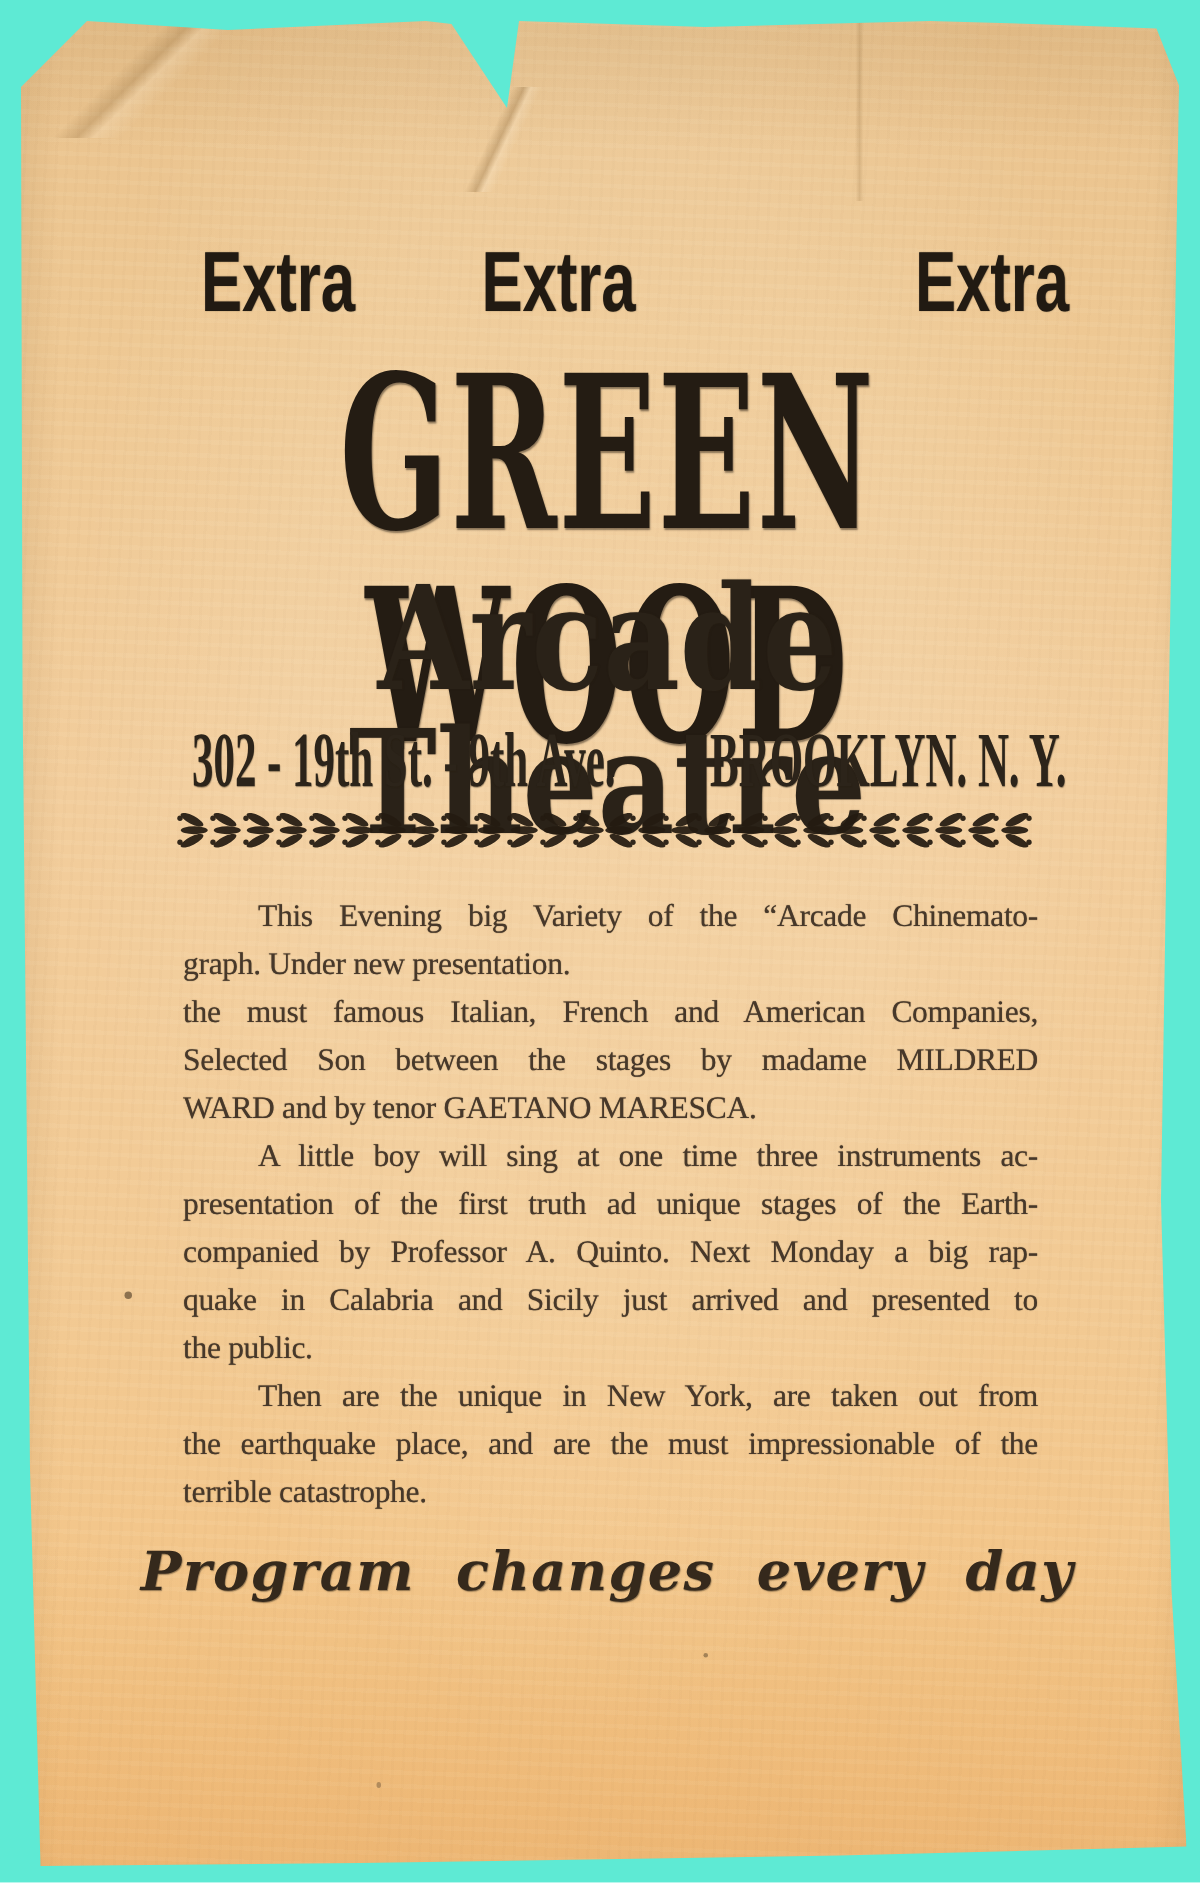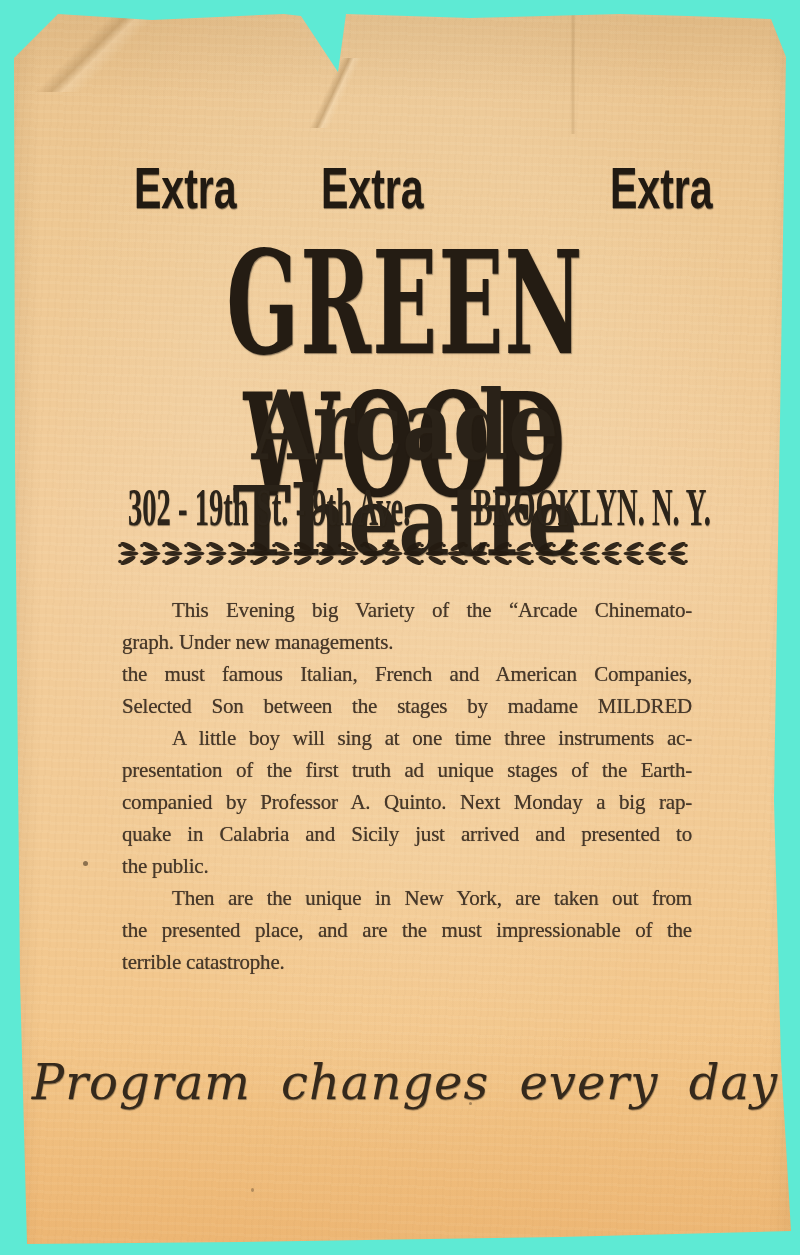--- a/index.html
+++ b/index.html
@@ -50,23 +50,23 @@
 
   .ornament{position:absolute;left:118px;top:540px;opacity:.93;}
 
   .bodytext{position:absolute;left:122px;top:594px;width:570px;
       font-size:21px;line-height:32px;color:#47382a;letter-spacing:-0.2px;
       text-shadow:0 0 0.7px rgba(70,55,35,0.8);}
   .line{text-align:justify;text-align-last:justify;white-space:normal;}
   .line.first{padding-left:50px;}
   .line.last{text-align-last:left;}
 
-  .tagline{position:absolute;left:22px;width:766px;top:1056px;text-align:center;
-      font-family:"DejaVu Serif",serif;font-style:italic;font-weight:400;
-      font-size:48px;line-height:1.1;color:#35291c;word-spacing:14px;letter-spacing:1px;
+  .tagline{position:absolute;left:22px;width:766px;top:1029px;text-align:center;
+      font-family:"DejaVu Serif",serif;font-style:italic;font-weight:700;
+      font-size:36px;line-height:1.1;color:#35291c;word-spacing:14px;letter-spacing:1px;
       text-shadow:0.5px 0.5px 0.8px rgba(50,38,22,0.5);}
 </style>
 </head>
 <body>
 
 <div class="stage">
   <div class="paper">
 
     <div class="tex tex1"></div>
     <div class="tex tex2"></div>
@@ -129,32 +129,33 @@
           <use href="#leafmotif" x="176"></use>
         <use href="#leafmotif" x="198"></use>
           <use href="#leafmotif" x="220"></use>
           <use href="#leafmotif" x="242"></use>
         <use href="#leafmotif" x="264"></use>
       </g>
     </svg>
 
     <div class="bodytext">
       <div class="line first">This Evening big Variety of the “Arcade Chinemato-</div>
-      <div class="line last">graph. Under new managements.</div>
+      <div class="line last">graph. Under new presentation.</div>
 
       <div class="line">the must famous Italian, French and American Companies,</div>
       <div class="line">Selected Son between the stages by madame MILDRED</div>
+      <div class="line last">WARD and by tenor GAETANO MARESCA.</div>
 
       <div class="line first">A little boy will sing at one time three instruments ac-</div>
       <div class="line">presentation of the first truth ad unique stages of the Earth-</div>
       <div class="line">companied by Professor A. Quinto. Next Monday a big rap-</div>
       <div class="line">quake in Calabria and Sicily just arrived and presented to</div>
       <div class="line last">the public.</div>
 
       <div class="line first">Then are the unique in New York, are taken out from</div>
-      <div class="line">the presented place, and are the must impressionable of the</div>
+      <div class="line">the earthquake place, and are the must impressionable of the</div>
       <div class="line last">terrible catastrophe.</div>
     </div>
 
     <div class="tagline">Program changes every day</div>
 
   </div>
 </div>
 
 </body></html>

